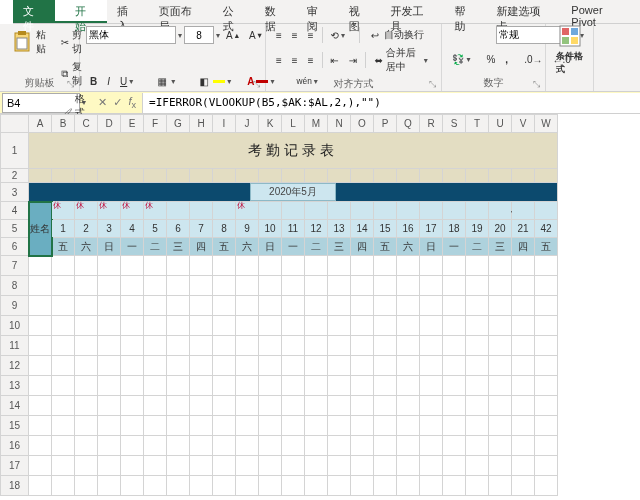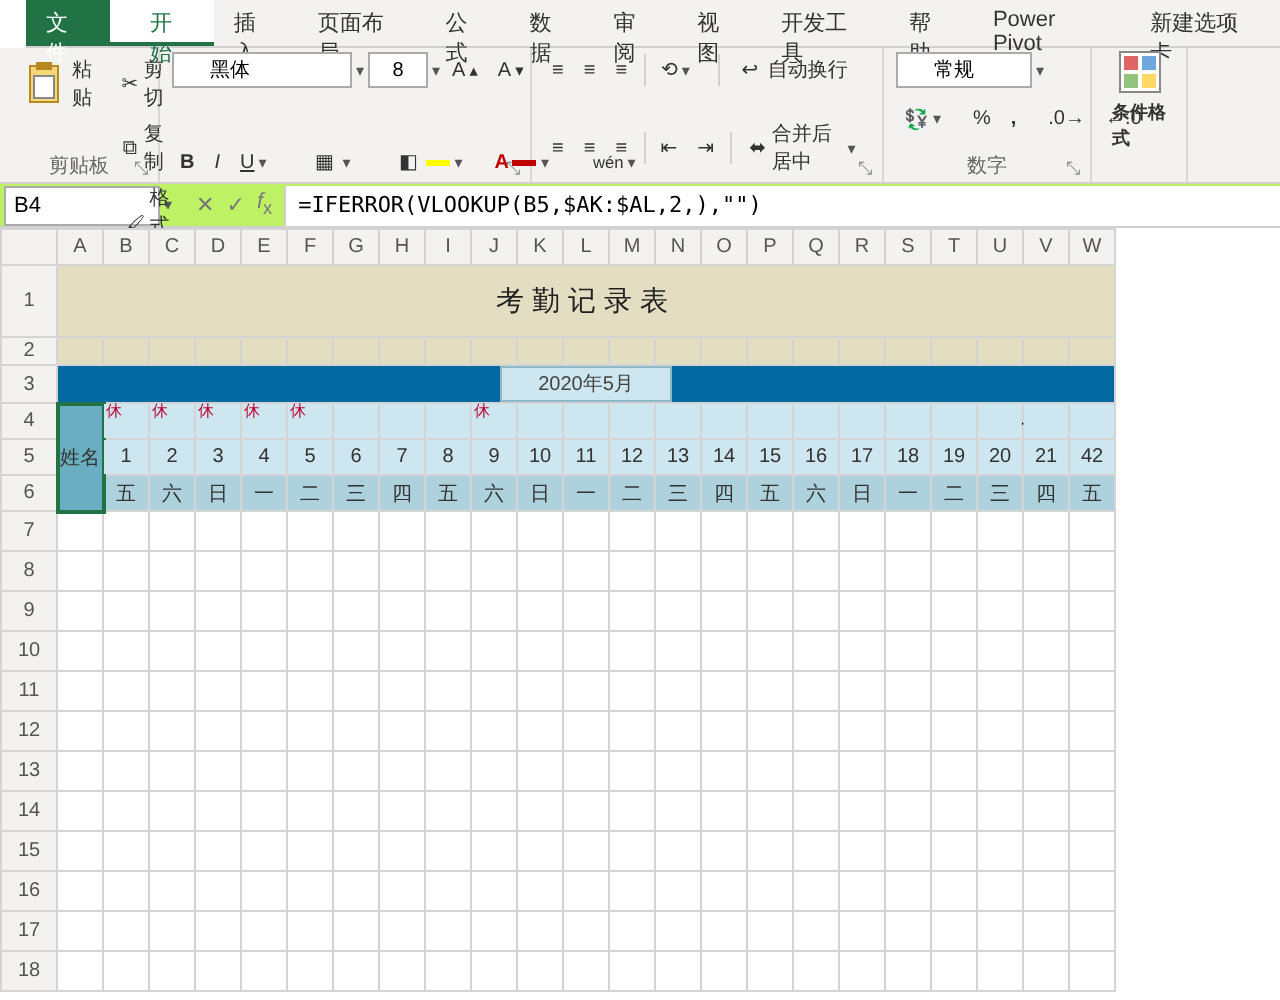--- a/index.html
+++ b/index.html
@@ -10,44 +10,44 @@
   .tab.file { background: #217346; color: #fff; }
   .tab.active { background: #fff; color: #217346; border-bottom: 2px solid #217346; padding-left: 20px; }
   
   .ribbon { display: flex; background: #f3f2f1; height: 68px; border-bottom: 1px solid #d0d0d0; }
   .group { border-right: 1px solid #d8d8d8; padding: 2px 6px 1px 6px; display: flex; flex-direction: column; justify-content: space-between; position: relative; }
   .group-label { text-align: center; font-size: 10px; color: #666; padding-top: 1px; }
   .rowflex { display: flex; align-items: center; gap: 2px; }
   .btn { display: inline-flex; align-items: center; gap: 2px; padding: 1px 3px; border: 1px solid transparent; cursor: pointer; font-size: 10px; }
   .iconbox { width: 14px; height: 14px; display: inline-flex; align-items: center; justify-content: center; }
   .bigicon { width: 28px; height: 28px; }
-  .fontname { width: 90px; height: 18px; border: 1px solid #ababab; background: #fff; padding: 0 18px; font-size: 10px; }
+  .fontname { width: 90px; height: 18px; border: 1px solid #ababab; background: #fff; padding: 0 2px; font-size: 10px; }
   .fontsize { width: 30px; height: 18px; border: 1px solid #ababab; background: #fff; padding: 0 2px; font-size: 10px; text-align: center; }
   .dd { width: 10px; font-size: 8px; color: #555; }
   .sep { width: 1px; height: 16px; background: #d0d0d0; margin: 0 2px; }
   .dlglaunch { position: absolute; right: 2px; bottom: 2px; width: 10px; height: 10px; font-size: 9px; color: #888; cursor: pointer; }
   
   .clip-left { display: flex; flex-direction: column; align-items: center; }
   
-  .fbar { display: flex; align-items: center; height: 22px; border-bottom: 1px solid #d0d0d0; background: #bef264; }
+  .fbar { display: flex; align-items: center; height: 22px; border-bottom: 1px solid #d0d0d0; background: #fef9c3; }
   .namebox { width: 78px; height: 20px; border: 1px solid #ababab; margin: 0 2px 0 2px; padding: 0 4px; font-size: 11px; background: #fff; }
   .fx-controls { display: flex; align-items: center; gap: 6px; padding: 0 6px; color: #777; }
   .formula-input { flex: 1; height: 20px; border: none; border-left: 1px solid #d0d0d0; padding: 0 6px; font-size: 11px; font-family: Consolas, monospace; }
   
   .gridwrap { position: relative; }
   table.grid { border-collapse: collapse; table-layout: fixed; }
   table.grid th, table.grid td { border: 1px solid #d4d4d4; font-size: 10px; text-align: center; vertical-align: middle; }
   table.grid th { background: #f3f2f1; font-weight: normal; color: #555; }
   .colhdr th { height: 18px; }
   .rowhdr { width: 28px; background: #f3f2f1; color: #555; }
   .corner { width: 28px; height: 18px; background: #f3f2f1; }
   .datacol { width: 23px; }
   .title-row td.titlecell { height: 36px; background: #e3ddc2; font-size: 14px; color: #222; font-family: "SimSun", serif; letter-spacing: 4px; }
   .beige td { background: #e3ddc2; height: 14px; }
-  .date-row td { background: #0369a1; height: 16px; font-size: 10px; color: #444; }
+  .date-row td { background: #0c4a6e; height: 16px; font-size: 10px; color: #444; }
   .datebox { display: inline-block; background: #cde6ef; border: 1px solid #8db9c7; padding: 1px 18px; font-size: 10px; }
   .hdr-name { background: #6aaec1 !important; color: #fff; font-size: 11px; }
   .hdr-num td, .hdr-num th { background: #cde6ef; height: 18px; color: #333; position: relative; }
   .hdr-wk td, .hdr-wk th { background: #aed2dd; height: 18px; color: #333; }
   .rest { position: absolute; top: 0; left: 1px; font-size: 8px; color: #c00030; line-height: 8px; }
   .emptyrow td { height: 20px; background: #fff; }
   .sel { outline: 2px solid #217346; outline-offset: -1px; }
   .cursor-arrow { position: absolute; left: 502px; top: 86px; font-size: 14px; color: #000; pointer-events: none; }
 </style>
 </head>
@@ -57,22 +57,22 @@
   <div class="tab file">文件</div>
   <div class="tab active">开始</div>
   <div class="tab">插入</div>
   <div class="tab">页面布局</div>
   <div class="tab">公式</div>
   <div class="tab">数据</div>
   <div class="tab">审阅</div>
   <div class="tab">视图</div>
   <div class="tab">开发工具</div>
   <div class="tab">帮助</div>
+  <div class="tab">新建选项卡</div>
   <div class="tab">Power Pivot</div>
-  <div class="tab">新建选项卡</div>
 </div>
 
 <div class="ribbon">
 
   <div class="group" style="width:80px;">
     <div class="rowflex" style="height:48px;align-items:flex-start;">
       <div class="clip-left">
         <div class="btn" style="flex-direction:row;justify-content:flex-end;">
           <span class="iconbox bigicon">
             <svg width="24" height="24">
@@ -168,26 +168,27 @@
       <span class="sep"></span>
       <span class="btn">⇤</span>
       <span class="btn">⇥</span>
       <span class="sep"></span>
       <span class="btn">
           <span class="iconbox">⬌</span>
           <span>合并后居中</span>
           <span class="dd">▾</span>
         </span>
     </div>
+    <div class="group-label">对齐方式</div>
     <span class="dlglaunch">⤡</span>
   </div>
 
   <div class="group" style="width:104px;">
     <div class="rowflex">
-      <input class="fontname" style="width: 68px;" value="常规">
+      <input class="fontname" style="width: 82px; margin-left: 48px;" value="常规">
         <span class="dd">▾</span>
     </div>
     <div class="rowflex">
       <span class="btn">💱<span class="dd">▾</span></span>
       <span class="btn">%</span>
       <span class="btn">
           <b>,</b>
         </span>
       <span class="sep"></span>
       <span class="btn">.0→</span>

